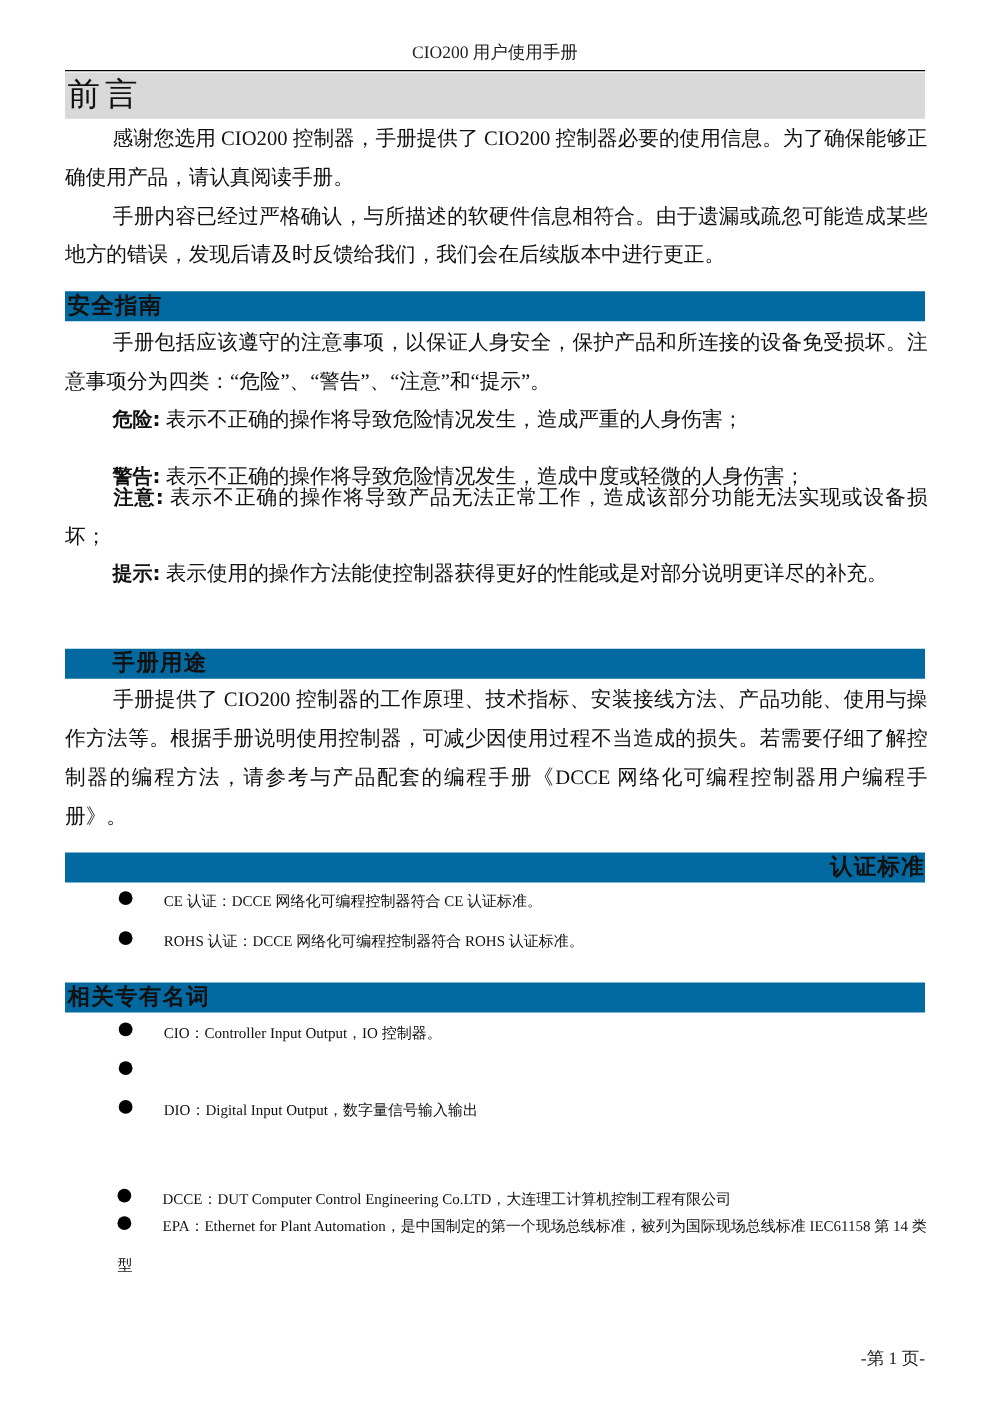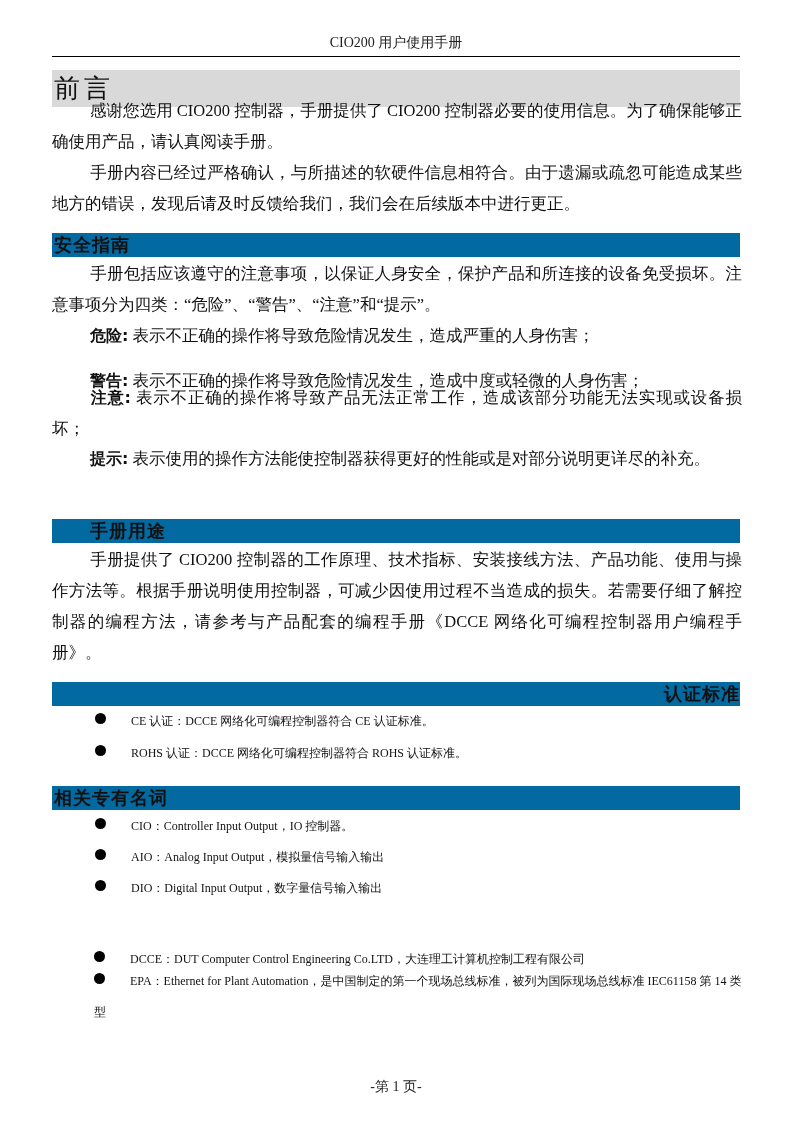--- a/index.html
+++ b/index.html
@@ -19,40 +19,40 @@
     .sec-bar {
       position: absolute; left: 52px; width: 688px;
       background: #0369a1;
       font-family: "DejaVu Sans", "Liberation Sans", sans-serif;
       font-weight: bold; color: #111;
       padding-left: 2px; box-sizing: border-box;
       letter-spacing: 1px;
     }
     .sec-bar.main {
       background: #d9d9d9; font-size: 26px; line-height: 37px; height: 37px; top: 58px;
-      font-weight: normal; letter-spacing: 4px; margin-top: 12px;
+      font-weight: normal; letter-spacing: 4px;
     }
     .sec-bar.sub { font-size: 18px; line-height: 24px; height: 24px; }
     .para {
       position: absolute; left: 52px; width: 690px;
       font-size: 16.5px; line-height: 31px; text-align: justify;
     }
     .para .indent { display: inline-block; width: 38px; }
     .para b { font-family: "DejaVu Sans", sans-serif; font-weight: bold; font-size: 16px; }
     .bullet-row {
       position: absolute; left: 52px; width: 690px;
       font-size: 12px; line-height: 31px;
     }
     .bullet-row .dot {
       display: inline-block; width: 11px; height: 11px; border-radius: 50%;
       background: #000; margin-left: 43px; margin-right: 25px; vertical-align: 1px;
     }
     .page-footer {
       position: absolute; left: 52px; top: 1078px; width: 688px;
-      text-align: center; font-size: 14px; color: #222;
+      text-align: right; font-size: 14px; color: #222;
     }
   </style>
 </head>
 <body>
 
 <div class="page-header">CIO200 用户使用手册</div>
 <div class="header-rule"></div>
 
 <div class="sec-bar main">前言</div>
 <div class="para" style="top:95px;"><span class="indent"></span><span>感谢您选用 CIO200 控制器，手册提供了 CIO200 控制器必要的使用信息。为了确保能够正确使用产品，请认真阅读手册。</span></div>
@@ -67,18 +67,18 @@
 
 <div class="sec-bar sub" style="top:519px;padding-left:38px;">手册用途</div>
 <div class="para" style="top:544px;"><span class="indent"></span><span>手册提供了 CIO200 控制器的工作原理、技术指标、安装接线方法、产品功能、使用与操作方法等。根据手册说明使用控制器，可减少因使用过程不当造成的损失。若需要仔细了解控制器的编程方法，请参考与产品配套的编程手册《DCCE 网络化可编程控制器用户编程手册》。</span></div>
 
 <div class="sec-bar sub" style="top:682px;text-align:right;">认证标准</div>
 <div class="bullet-row" style="top:706px;"><span class="dot"></span><span>CE 认证：DCCE 网络化可编程控制器符合 CE 认证标准。</span></div>
 <div class="bullet-row" style="top:738px;"><span class="dot"></span><span>ROHS 认证：DCCE 网络化可编程控制器符合 ROHS 认证标准。</span></div>
 
 <div class="sec-bar sub" style="top:786px;">相关专有名词</div>
 <div class="bullet-row" style="top:811px;"><span class="dot"></span><span>CIO：Controller Input Output，IO 控制器。</span></div>
-<div class="bullet-row" style="top:842px;"><span class="dot"></span><span>AIO：Analog Input Output，模拟量信号输入输出</span></div>
+<div class="bullet-row" style="top:842px;"><span class="dot"></span></div>
 <div class="bullet-row" style="top:873px;"><span class="dot"></span><span>DIO：Digital Input Output，数字量信号输入输出</span></div>
 <div class="bullet-row" style="top:944px; padding-left:42px; box-sizing:border-box; width:690px;font-family:Liberation Serif, serif;"><span class="dot" style="margin-left:0;"></span><span>DCCE：DUT Computer Control Engineering Co.LTD，大连理工计算机控制工程有限公司</span></div>
 <div class="bullet-row" style="top:966px; padding-left:42px; box-sizing:border-box; width:690px;"><span class="dot" style="margin-left:0;"></span><span>EPA：Ethernet for Plant Automation，是中国制定的第一个现场总线标准，被列为国际现场总线标准 IEC61158 第 14 类型</span></div>
 
 <div class="page-footer">-第 1 页-</div>
 
 </body></html>

